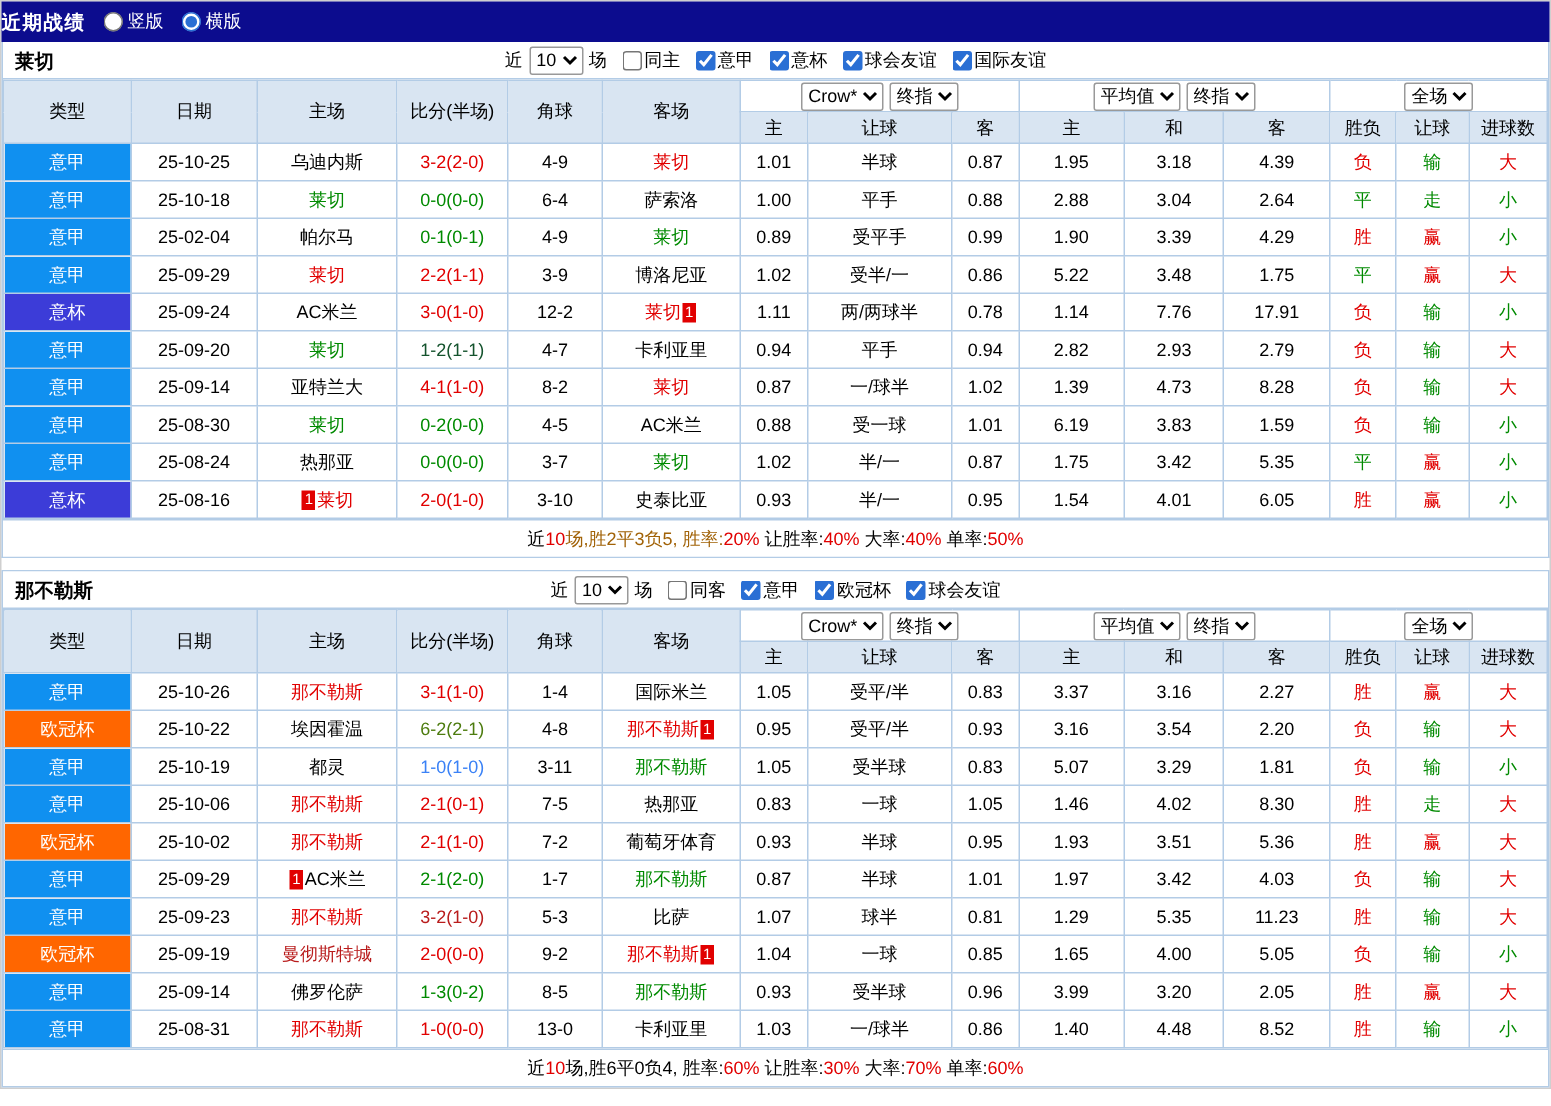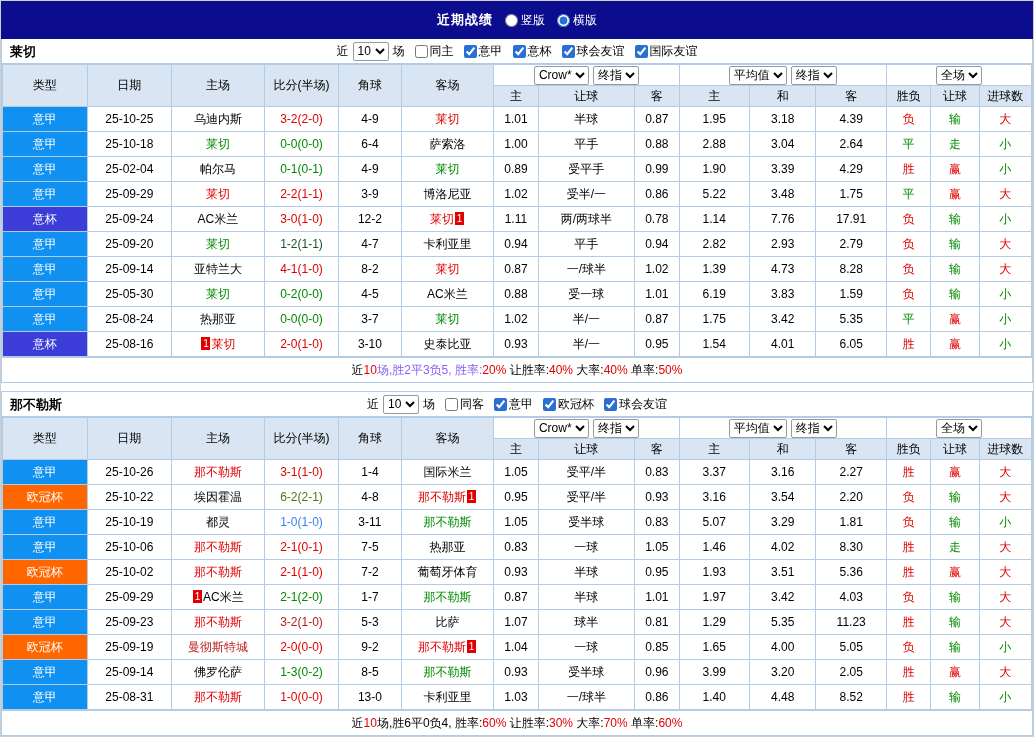--- a/index.html
+++ b/index.html
@@ -1,18 +1,18 @@
 <!DOCTYPE html>
 <html><head>
 <meta charset="utf-8">
 <style>
   *{box-sizing:border-box}
   body{margin:0;font-family:"Liberation Sans","DejaVu Sans",sans-serif;font-size:12px;color:#000;background:#fff;width:1034px}
   .page{width:1034px;border:1px solid #cfcfcf}
-  .topbar{height:38px;background:#0c0c8e;color:#fff;display:flex;align-items:center;justify-content:center;gap:12px}
+  .topbar{height:27px;background:#0c0c8e;color:#fff;display:flex;align-items:center;justify-content:flex-start;gap:12px}
   .topbar .title{font-weight:bold;font-size:13px;letter-spacing:1px}
   .topbar label{display:inline-flex;align-items:center;gap:3px;cursor:pointer}
   input[type=radio],input[type=checkbox]{width:13px;height:13px;margin:0;accent-color:#2a6fd4}
   .section{border:1px solid #b3cce6;border-top:none}
   .section + .section{margin-top:8px;border-top:1px solid #b3cce6}
   .filterbar{position:relative;height:25px;display:flex;align-items:center;justify-content:center;gap:5px;background:#fff;border-bottom:1px solid #b3cce6}
   .team-name{position:absolute;left:8px;top:0;height:25px;display:flex;align-items:center;font-weight:bold;font-size:13px}
   .filter-controls{display:inline-flex;align-items:center;gap:4px}
   .cb{display:inline-flex;align-items:center;gap:2px;margin-left:6px;cursor:pointer}
   select{font-size:12px;height:19px;border:1px solid #999;background:#fff;border-radius:2px}
@@ -229,21 +229,21 @@
               <td>1.02</td>
               <td>1.39</td>
               <td>4.73</td>
               <td>8.28</td>
               <td style="color:#e10000">负</td>
               <td style="color:#008a00">输</td>
               <td style="color:#e10000">大</td>
             </tr>
             <tr>
               <td class="type" style="background:#1090f0">意甲</td>
-              <td>25-05-30</td>
+              <td>25-08-30</td>
               <td><span style="color:#008a00">莱切</span></td>
               <td style="color:#008a00">0-2(0-0)</td>
               <td>4-5</td>
               <td><span style="color:#000000">AC米兰</span></td>
               <td>0.88</td>
               <td>受一球</td>
               <td>1.01</td>
               <td>6.19</td>
               <td>3.83</td>
               <td>1.59</td>
@@ -283,21 +283,21 @@
               <td>6.05</td>
               <td style="color:#e10000">胜</td>
               <td style="color:#e10000">赢</td>
               <td style="color:#008a00">小</td>
             </tr>
           </tbody>
         </table>
         <div class="footer">
           <span style="color:#000000">近</span>
           <span style="color:#e10000">10</span>
-          <span style="color:#8b5cf6">场,胜2平3负5, 胜率:</span>
+          <span style="color:#a16207">场,胜2平3负5, 胜率:</span>
           <span style="color:#e10000">20%</span>
           <span style="color:#000000"> 让胜率:</span>
           <span style="color:#e10000">40%</span>
           <span style="color:#000000"> 大率:</span>
           <span style="color:#e10000">40%</span>
           <span style="color:#000000"> 单率:</span>
           <span style="color:#e10000">50%</span>
         </div>
       </div>
       <div class="section">

